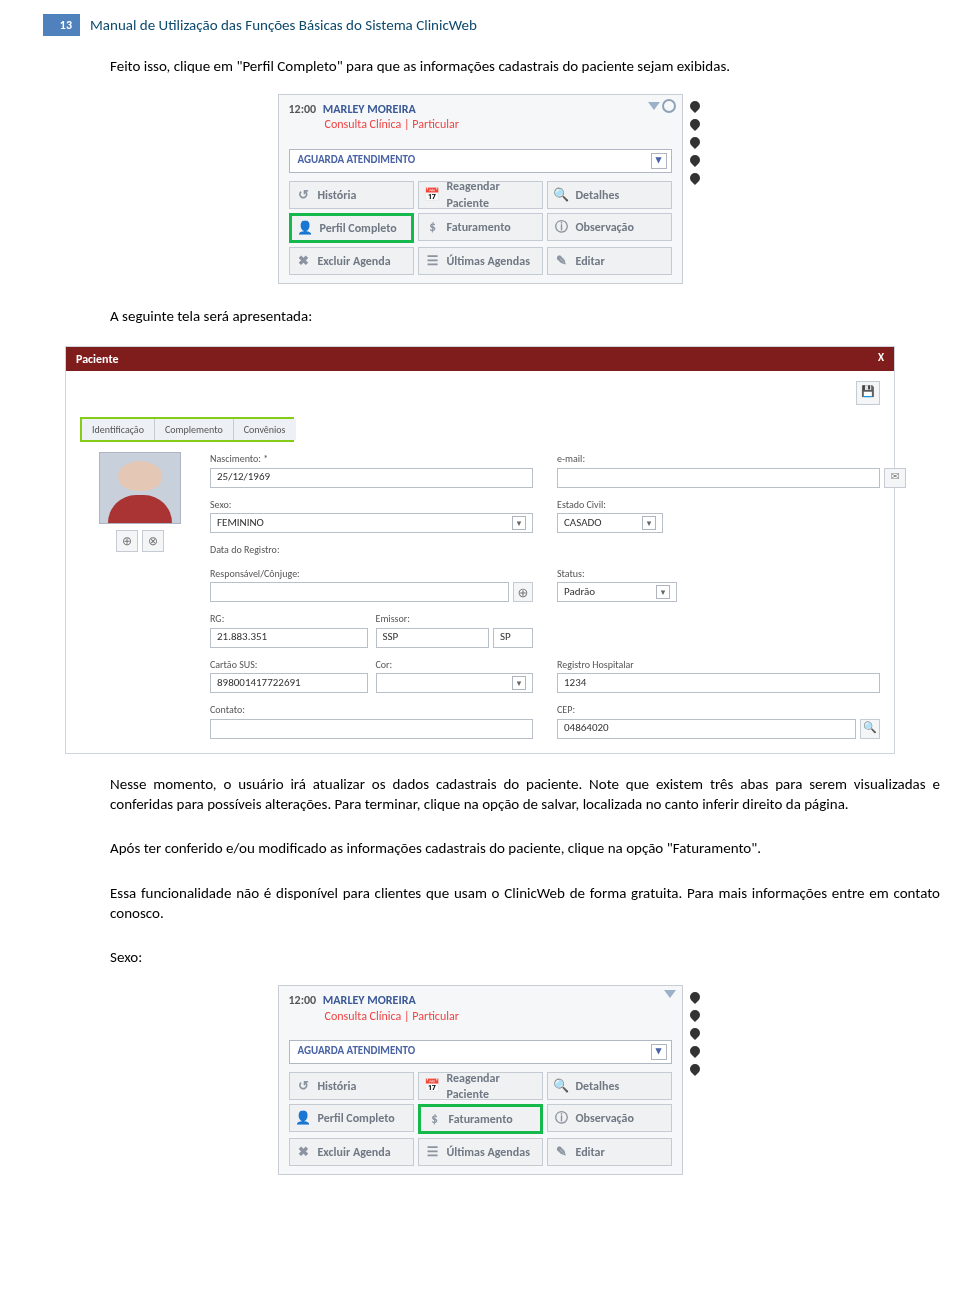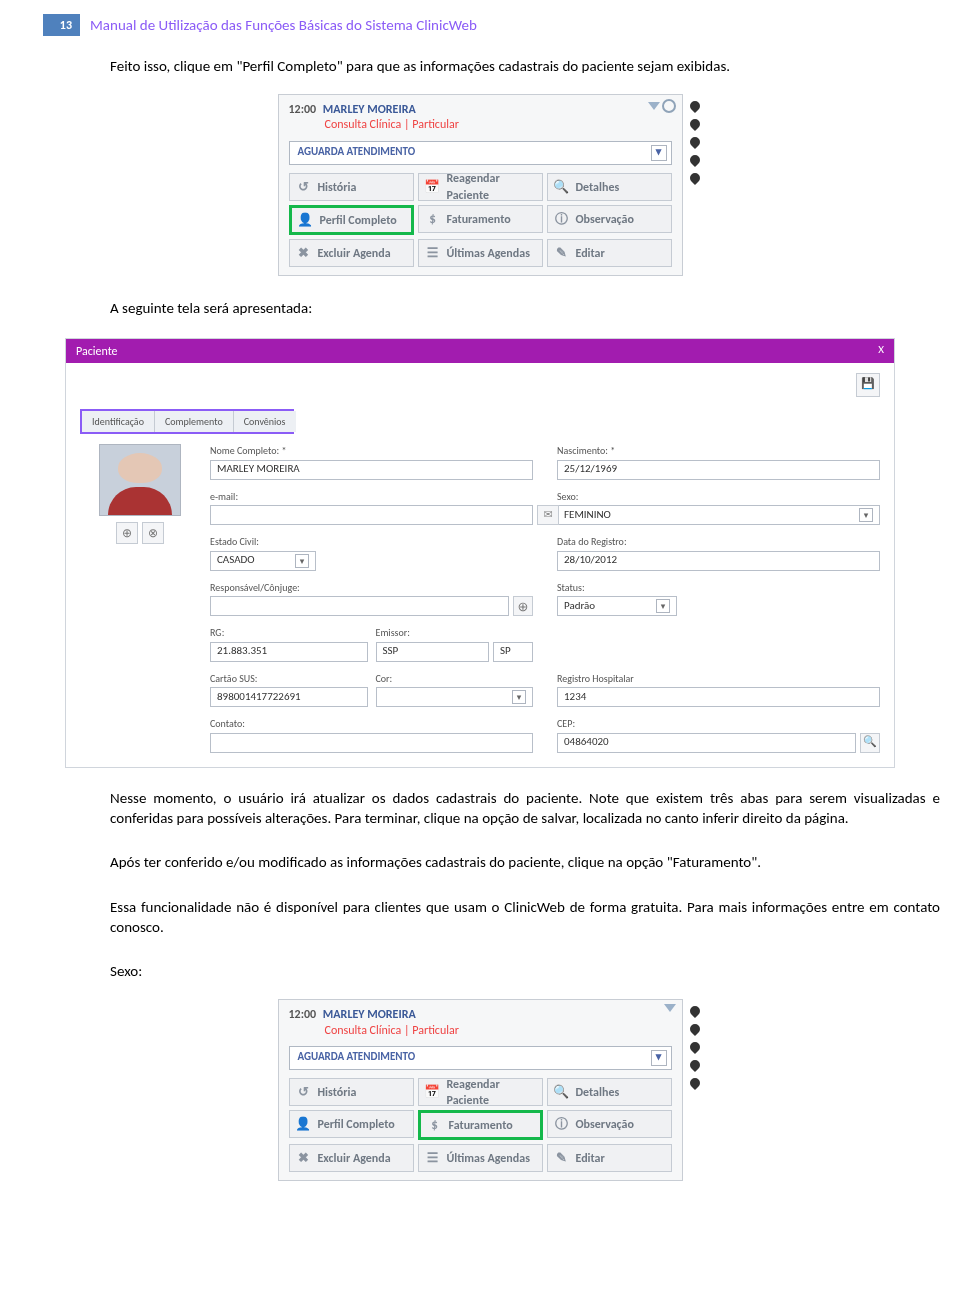--- a/index.html
+++ b/index.html
@@ -2,51 +2,51 @@
 <html><head>
 <meta charset="utf-8">
 <style>
   * { box-sizing: border-box; }
   html, body { margin: 0; padding: 0; font-family: Calibri, Arial, sans-serif; background: #fff; color: #000; }
   body { width: 960px; margin: 0 auto; font-size: 15px; line-height: 1.35; }
 
   .page-header { display: flex; align-items: center; gap: 10px; padding: 14px 18px 6px 18px; }
   .page-num-box { width: 62px; height: 22px; background: linear-gradient(to right,#fff 0 40%, #4f81bd 40% 100%); display: flex; align-items: center; justify-content: flex-end; padding-right: 8px; color: #fff; font-size: 12px; font-weight: 600; }
   .page-num-box span { color: #fff; }
-  .doc-title { font-size: 15px; color: #8b5cf6; }
+  .doc-title { font-size: 15px; color: #0c4a6e; }
 
   .body-text { padding: 14px 20px 10px 110px; text-align: justify; font-size: 15px; }
 
   
   .agenda-wrap { display: flex; justify-content: center; padding: 8px 0; }
   .agenda-card { width: 405px; background: #f6f7f8; border: 1px solid #c8cdd4; font-size: 12px; color: #555; position: relative; }
   .agenda-head { padding: 6px 10px 4px 10px; position: relative; }
   .agenda-time { font-weight: bold; color: #555; display: inline-block; margin-right: 4px; }
   .agenda-name { font-weight: bold; color: #3b5998; display: inline-block; }
   .agenda-sub { color: #ef4444; font-size: 12px; padding-left: 36px; margin-top: -1px; }
   .agenda-topicons { position: absolute; right: 6px; top: 4px; display: flex; gap: 2px; align-items: center; }
   .tri-down { width: 0; height: 0; border-left: 6px solid transparent; border-right: 6px solid transparent; border-top: 8px solid #9bb1c9; }
   .circ { width: 14px; height: 14px; border: 2px solid #8fa3b8; border-radius: 50%; display: inline-block; }
-  .select-field { margin: 4px 10px 8px 10px; background: #fff; border: 1px solid #b0b8c3; height: 24px; display: flex; align-items: center; justify-content: space-between; padding: 0 4px 0 8px; color: #4963a5; font-weight: bold; font-size: 11px; }
+  .select-field { margin: 12px 10px 8px 10px; background: #fff; border: 1px solid #b0b8c3; height: 24px; display: flex; align-items: center; justify-content: space-between; padding: 0 4px 0 8px; color: #4963a5; font-weight: bold; font-size: 11px; }
   .select-caret { width: 16px; height: 16px; border: 1px solid #aeb5c0; display: flex; align-items: center; justify-content: center; }
   .btn-grid { display: grid; grid-template-columns: repeat(3, 1fr); gap: 4px; padding: 0 10px 8px 10px; }
   .ag-btn { background: #f0f1f3; border: 1px solid #c5cbd3; height: 28px; display: flex; align-items: center; gap: 6px; padding: 0 6px; color: #6f7883; font-size: 12px; font-weight: bold; }
   .ag-btn.hl-green { border: 3px solid #14b84b; height: 30px; }
   .ag-ico { width: 16px; height: 16px; display: inline-flex; align-items: center; justify-content: center; color: #8b94a0; font-size: 13px; }
   .side-ticks { position: absolute; right: -18px; top: 6px; display: flex; flex-direction: column; gap: 8px; }
   .tick { width: 10px; height: 10px; background: #333; border-radius: 50% 50% 50% 0; transform: rotate(-45deg); }
 
   
   .form-wrap { display: flex; justify-content: center; padding: 10px 0 6px 0; }
   .form-card { width: 830px; background: #fff; border: 1px solid #d0d5dc; font-size: 11px; color: #555; }
-  .form-titlebar { background: #a21caf; color: #fff; display: flex; justify-content: space-between; align-items: center; height: 24px; padding: 0 10px; font-size: 12px; font-weight: normal; }
+  .form-titlebar { background: #7f1d1d; color: #fff; display: flex; justify-content: space-between; align-items: center; height: 24px; padding: 0 10px; font-size: 12px; font-weight: bold; }
   .form-close { font-size: 11px; color: #fff; cursor: pointer; }
   .form-save-row { display: flex; justify-content: flex-end; padding: 10px 14px 2px 14px; }
   .save-btn { width: 24px; height: 24px; border: 1px solid #c5cbd3; background: #f4f5f7; display: flex; align-items: center; justify-content: center; }
-  .tabs { display: flex; gap: 0; margin: 10px 14px 0 14px; border: 2px solid #8b5cf6; width: 214px; }
+  .tabs { display: flex; gap: 0; margin: 10px 14px 0 14px; border: 2px solid #84cc16; width: 214px; }
   .tab { background: #edf0f4; border-right: 1px solid #c5cbd3; padding: 4px 10px; font-size: 10px; color: #555; }
   .tab:last-child { border-right: none; }
   .form-body { display: grid; grid-template-columns: 120px 1fr; gap: 10px; padding: 10px 14px 14px 14px; }
   .photo-col { display: flex; flex-direction: column; align-items: center; gap: 6px; }
   .photo { width: 82px; height: 72px; background: #c8d0db; border: 1px solid #aeb5c0; position: relative; overflow: hidden; }
   .photo::before { content:""; position:absolute; left:18px; top:8px; width:44px; height:30px; background:#e4c7b5; border-radius:50% 50% 45% 45%; }
   .photo::after { content:""; position:absolute; left:8px; top:42px; width:64px; height:36px; background:#a33; border-radius:28px 28px 0 0; }
   .photo-btns { display: flex; gap: 4px; }
   .mini-btn { width: 22px; height: 22px; border: 1px solid #c5cbd3; background: #f4f5f7; display: flex; align-items: center; justify-content: center; font-size: 12px; color: #777; }
 
@@ -169,24 +169,20 @@
               <span>⊕</span>
             </div>
           <div class="mini-btn">
               <span>⊗</span>
             </div>
         </div>
       </div>
 
       <div class="fields-col">
         <div class="fld">
-            <label>Nome Completo: *</label>
-            <div class="inp">MARLEY MOREIRA</div>
-          </div>
-        <div class="fld">
             <label>Nascimento: *</label>
             <div class="inp">25/12/1969</div>
           </div>
 
         <div class="fld fld-email">
             <label>e-mail:</label>
             <div class="inp"></div>
             <div class="mail-btn">
               <span>✉</span>
             </div>
@@ -201,21 +197,20 @@
 
         <div class="fld">
             <label>Estado Civil:</label>
             <div class="inp sel" style="width:106px">
               <span>CASADO</span>
               <span class="ca">▾</span>
             </div>
           </div>
         <div class="fld">
             <label>Data do Registro:</label>
-            <div class="inp">28/10/2012</div>
           </div>
 
         <div class="fld fld-resp">
             <label>Responsável/Cônjuge:</label>
             <div style="display:flex; gap:4px">
               <div class="inp" style="flex:1"></div>
               <div class="plus-btn">
                 <span>⊕</span>
               </div>
             </div>

